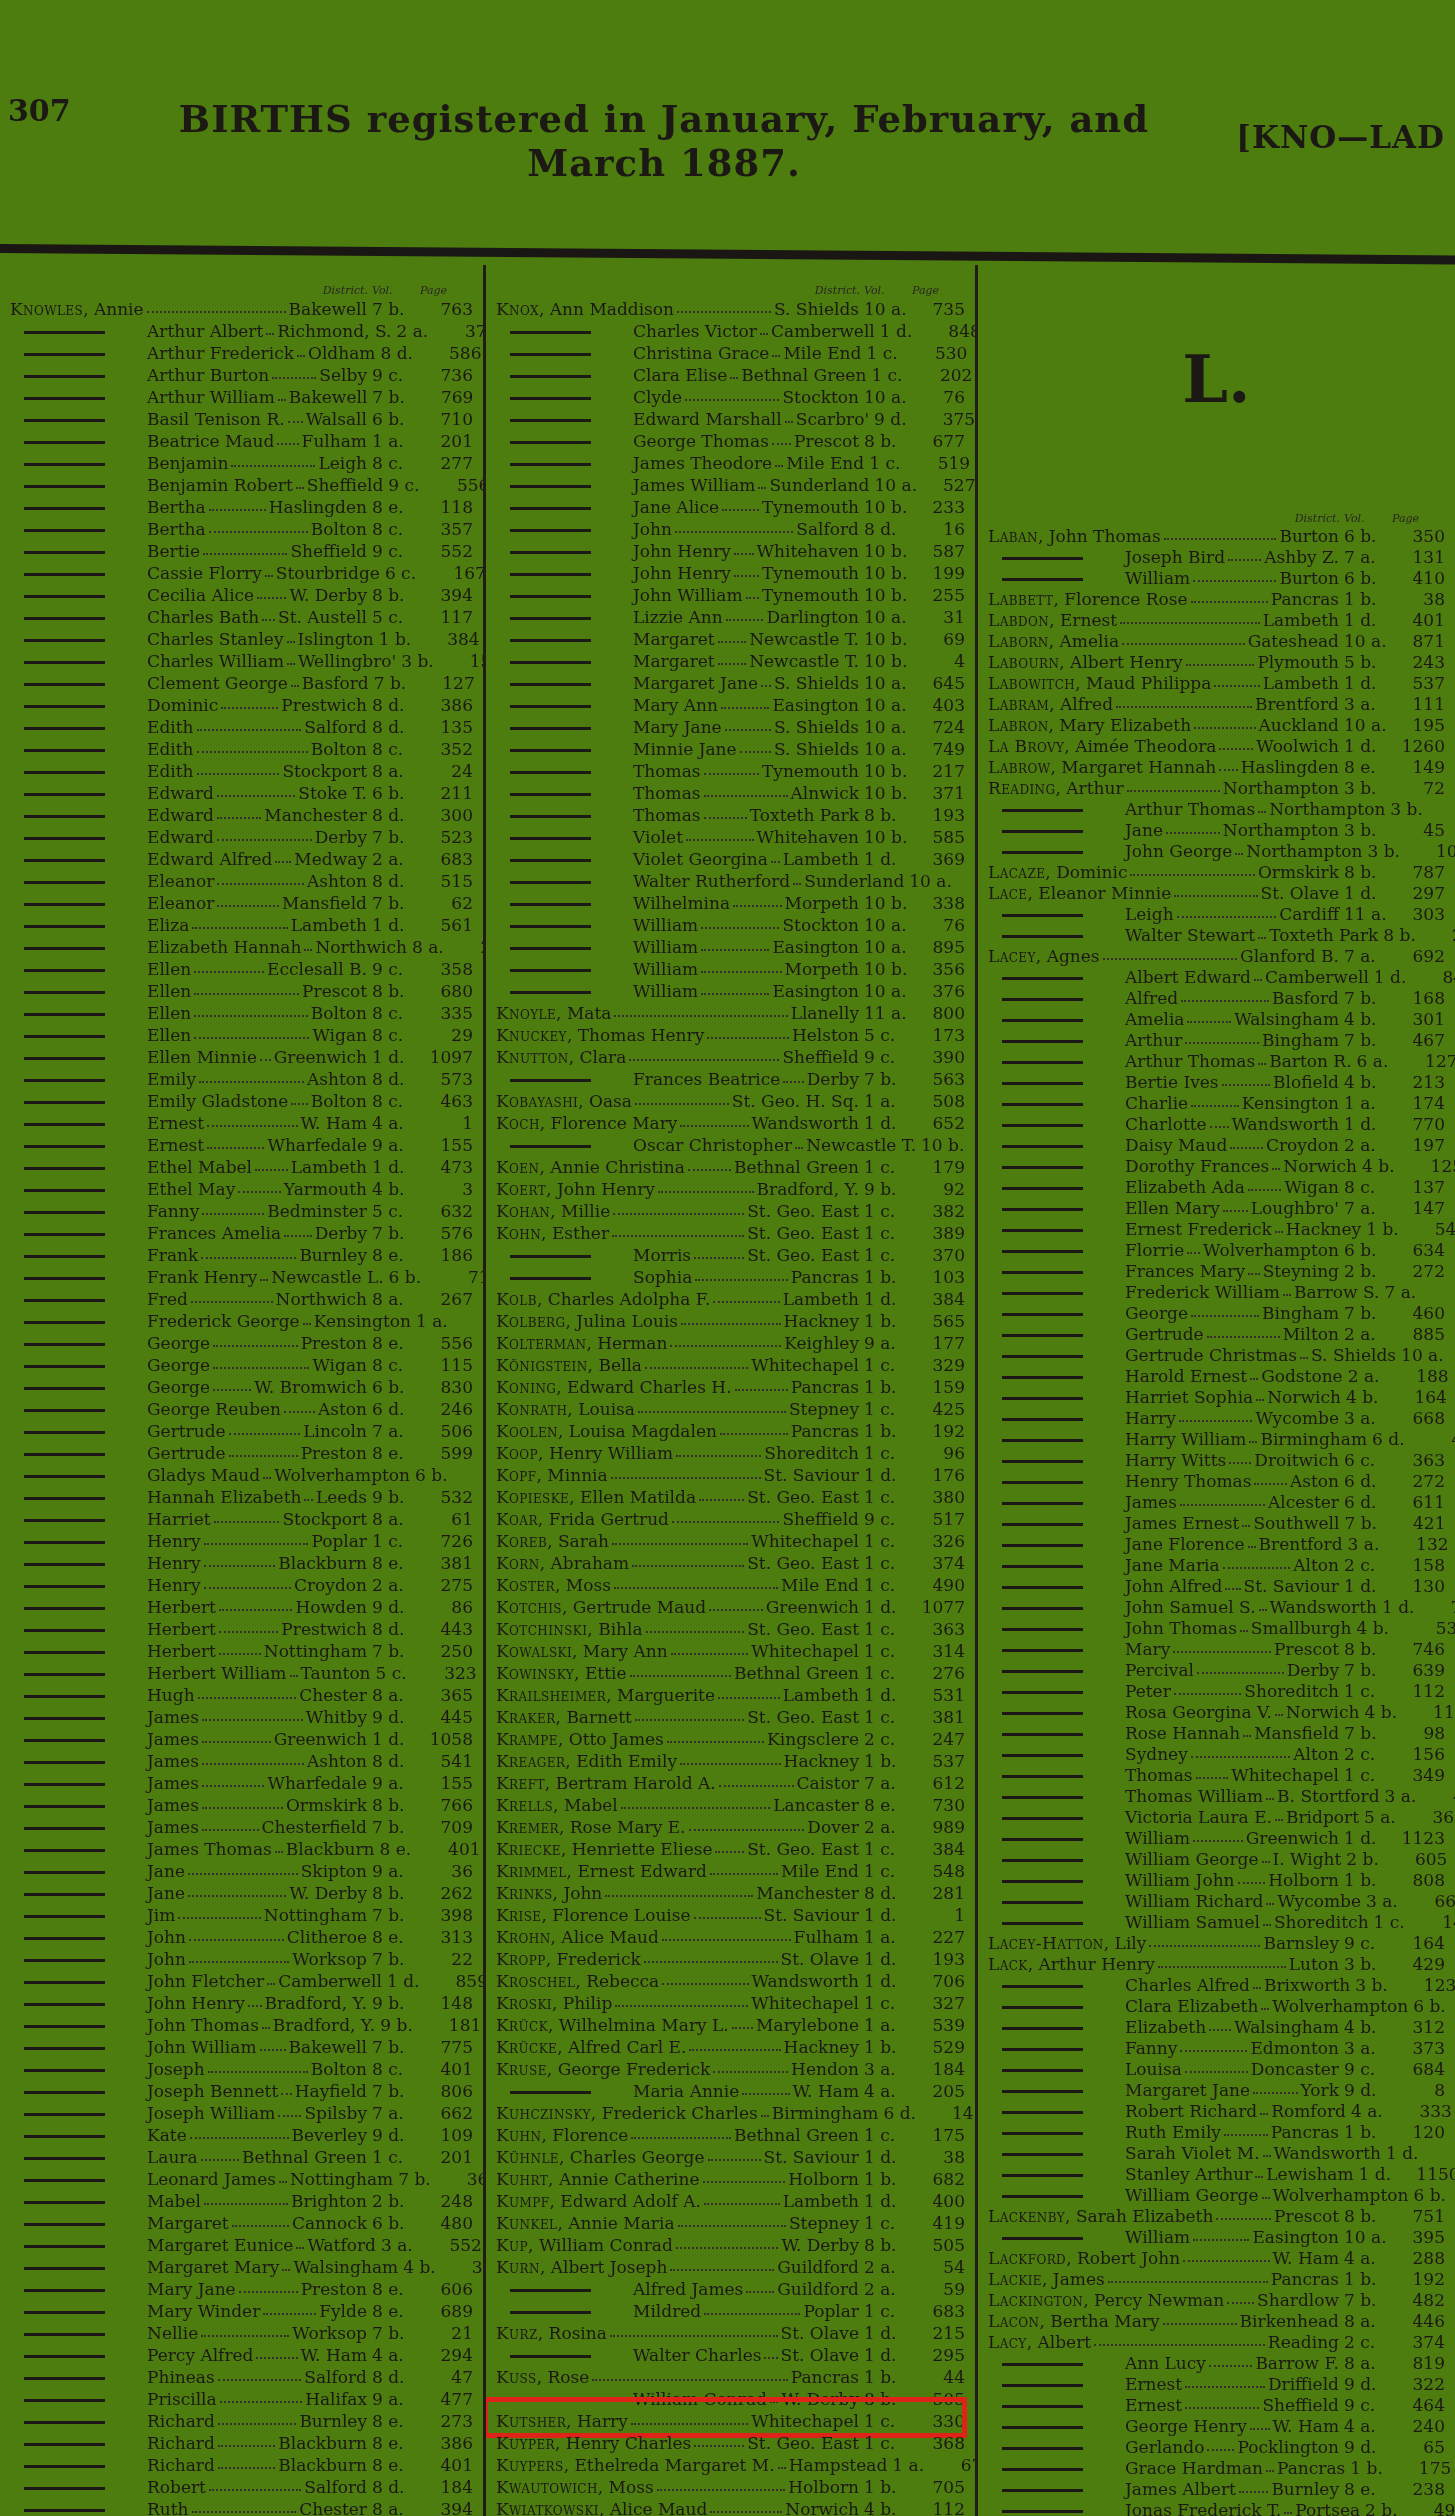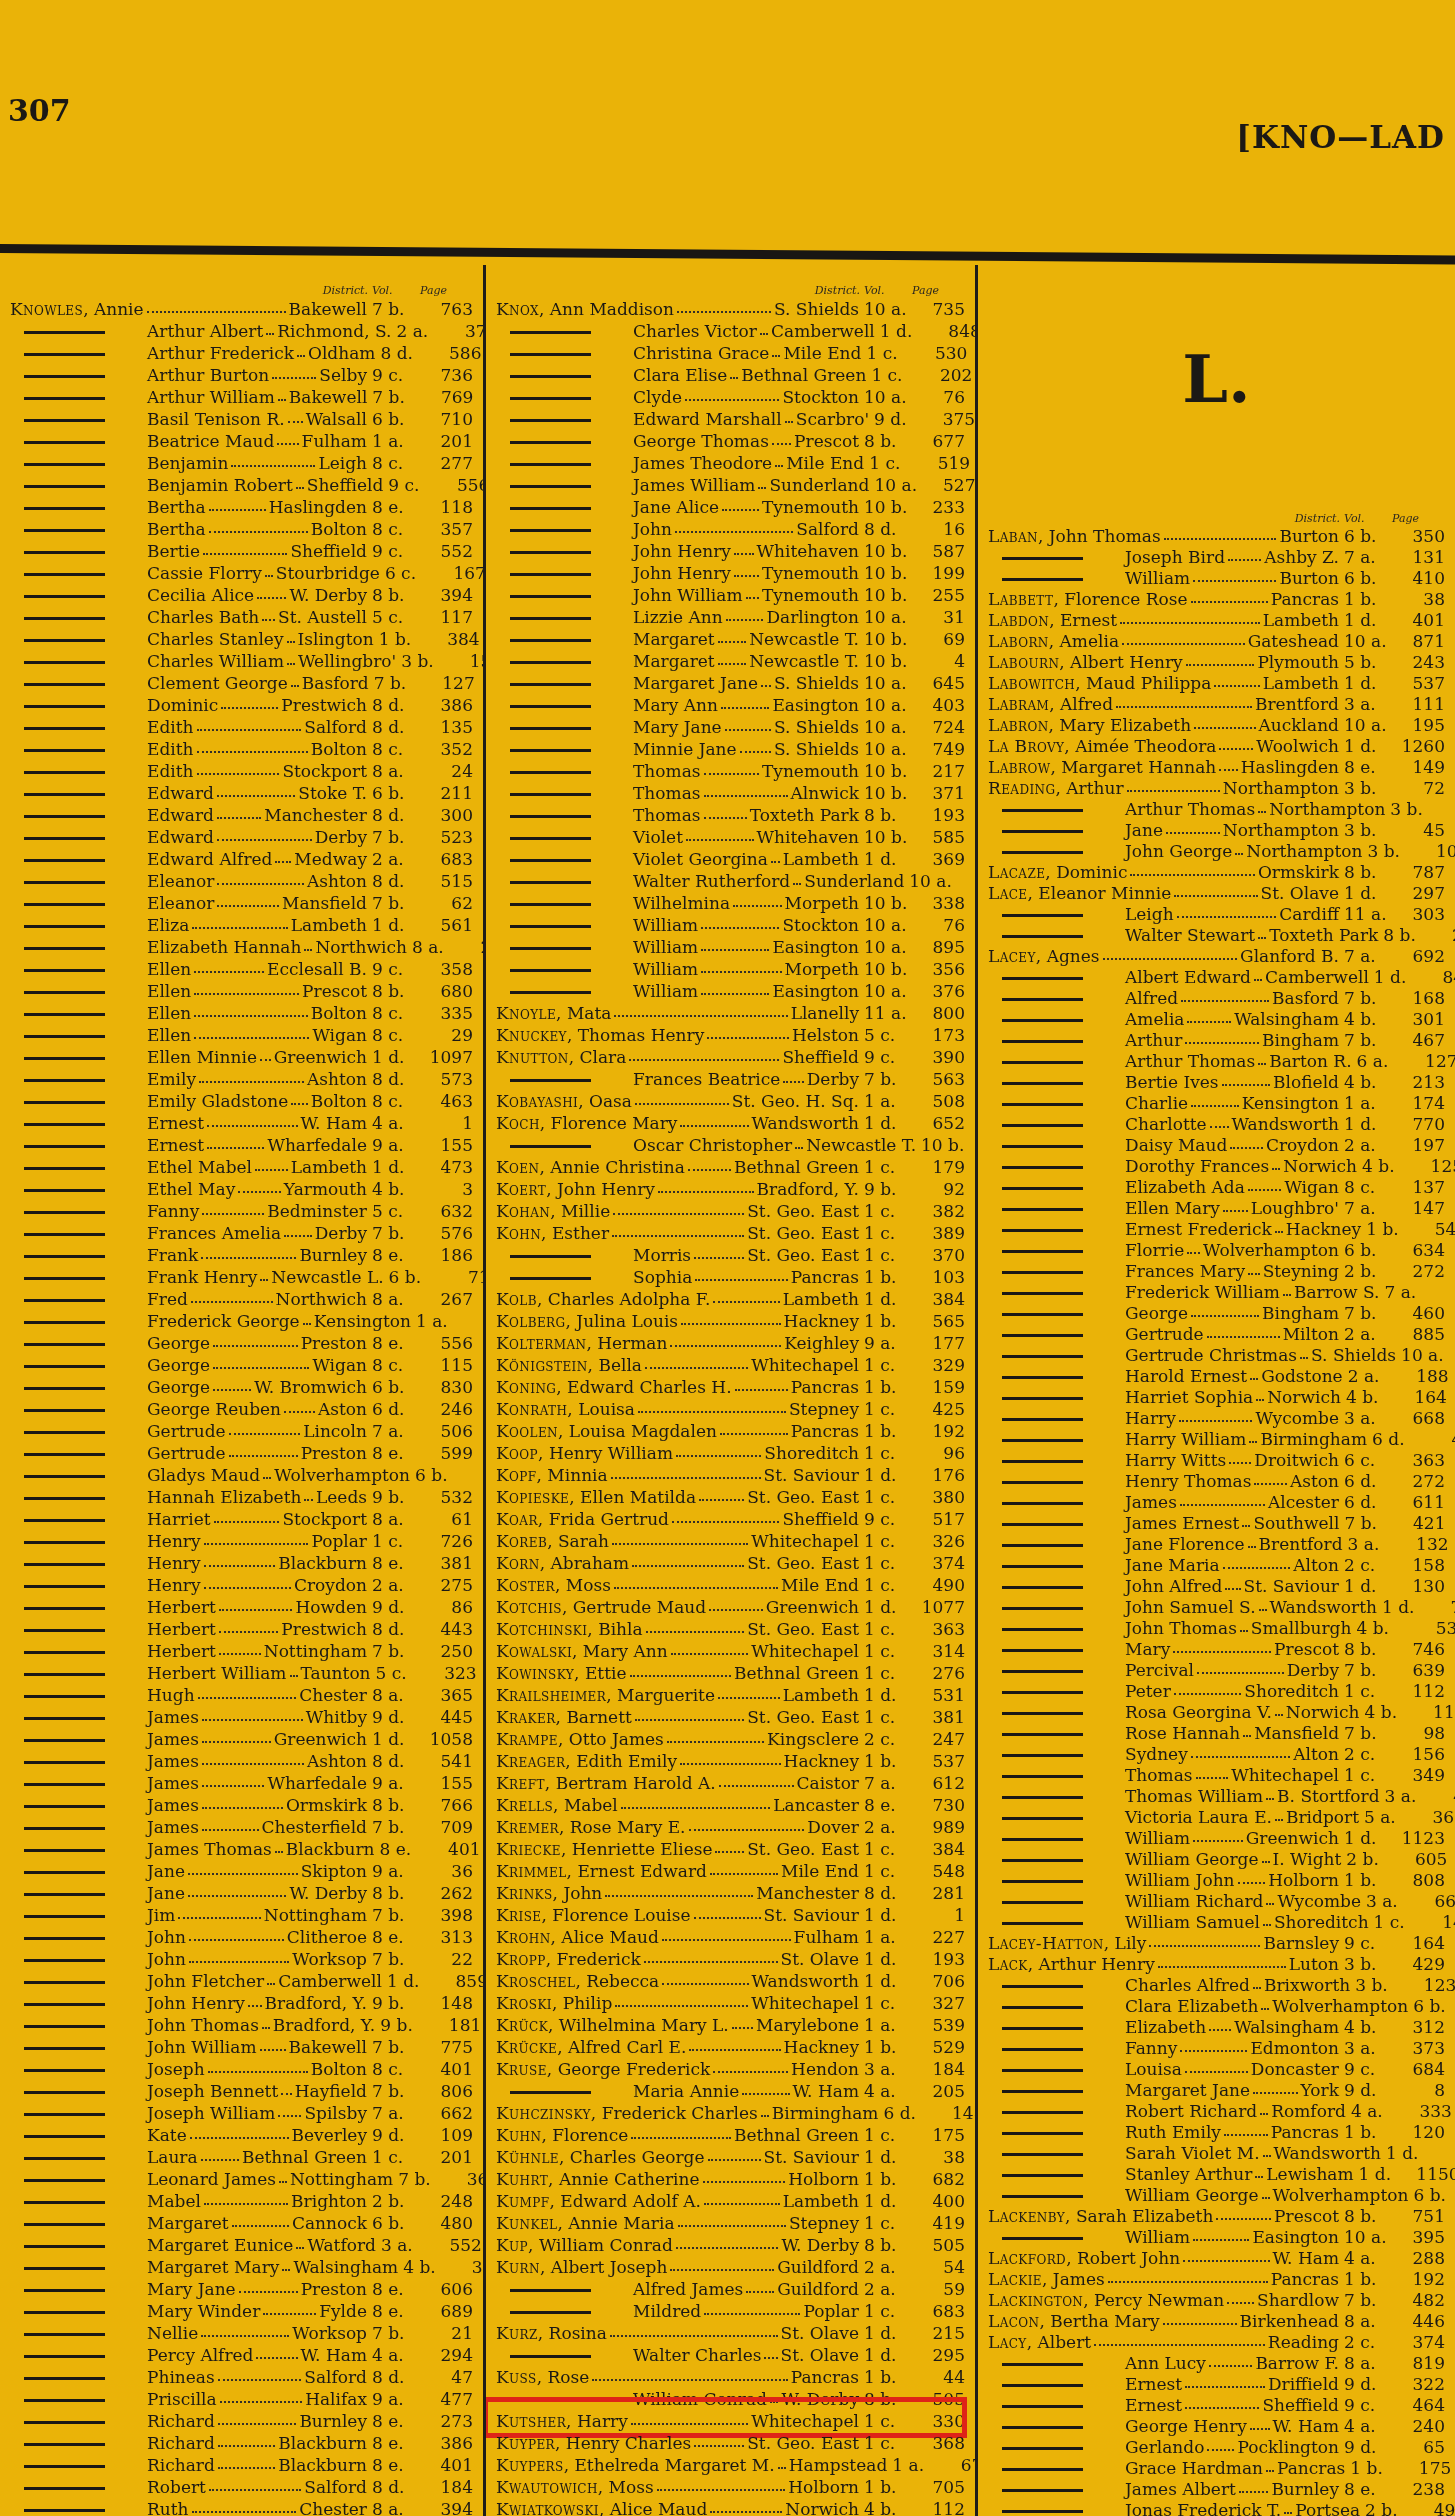--- a/index.html
+++ b/index.html
@@ -1,18 +1,18 @@
 <!DOCTYPE html>
 <html><head>
 <meta charset="utf-8">
 <style>
   html,body{margin:0;padding:0;background:#888;}
   .page{
     position:relative;width:1455px;height:2517px;margin:0 auto;
-    background:#eab308;color:#1c1915;overflow:hidden;
+    background:#4d7c0f;color:#1c1915;overflow:hidden;
     font-family:"DejaVu Serif","Liberation Serif",serif;
   }
   .pageno{position:absolute;top:93px;left:8px;font-size:30px;font-weight:bold;}
   .title{position:absolute;top:97px;left:149px;width:1030px;text-align:center;
     font-size:37px;font-weight:bold;letter-spacing:1px;}
   .corner{position:absolute;top:119px;right:10px;font-size:31px;font-weight:bold;letter-spacing:1px;}
   .rule{position:absolute;top:244px;left:-6px;width:1467px;height:9px;background:#191613;
     transform:rotate(0.45deg);transform-origin:left center;}
   .cols{position:absolute;top:265px;left:0;right:0;bottom:0;display:flex;}
   .col{box-sizing:border-box;overflow:hidden;padding:0 10px;}
@@ -35,20 +35,21 @@
   .vol{width:48px;padding-left:5px;flex:none;}
   .pg{width:53px;text-align:right;flex:none;}
   .row.hl::after{content:"";position:absolute;left:-13px;right:-2px;top:-12px;bottom:-7px;
     border:5px solid var(--hl,#df2318);pointer-events:none;}
 </style>
 </head>
 <body>
 
 <div class="page">
   <div class="pageno">307</div>
+  <div class="title">BIRTHS registered in January, February, and March 1887.</div>
   <div class="corner">[KNO—LAD</div>
   <div class="rule"></div>
   <div class="cols" id="cols">
       <div class="col col-0">
         <div class="mh">
           <span class="fill"></span>
           <span class="mh-d">District.</span>
           <span class="mh-v">Vol.</span>
           <span class="mh-p">Page</span>
         </div>

